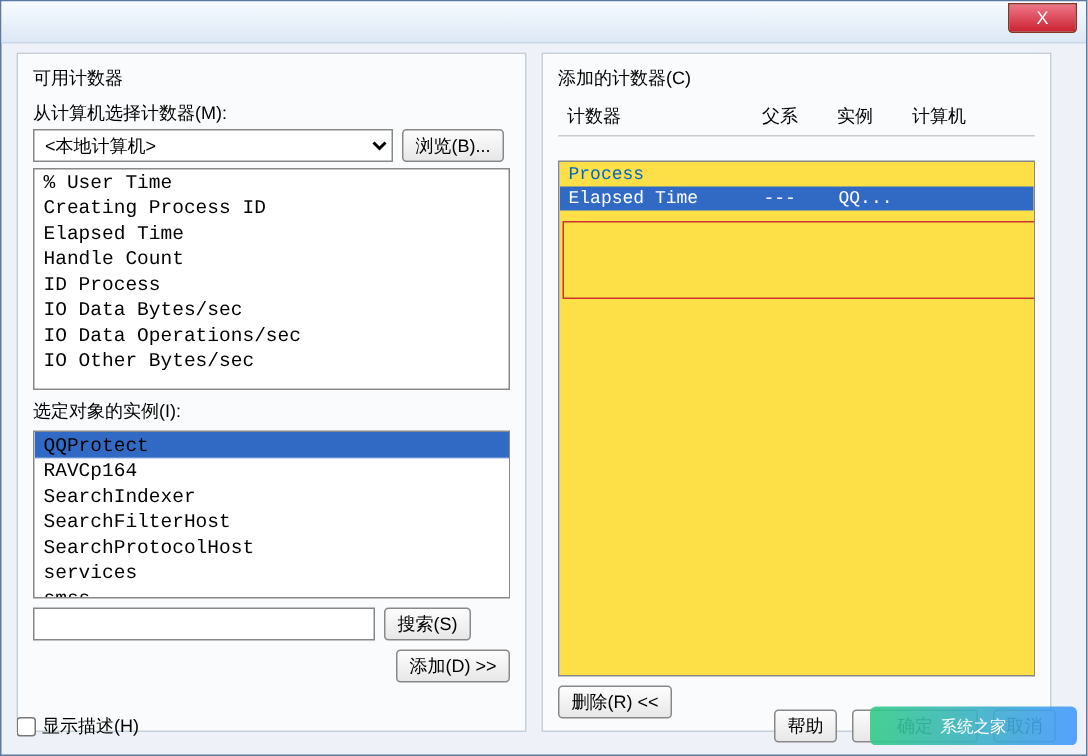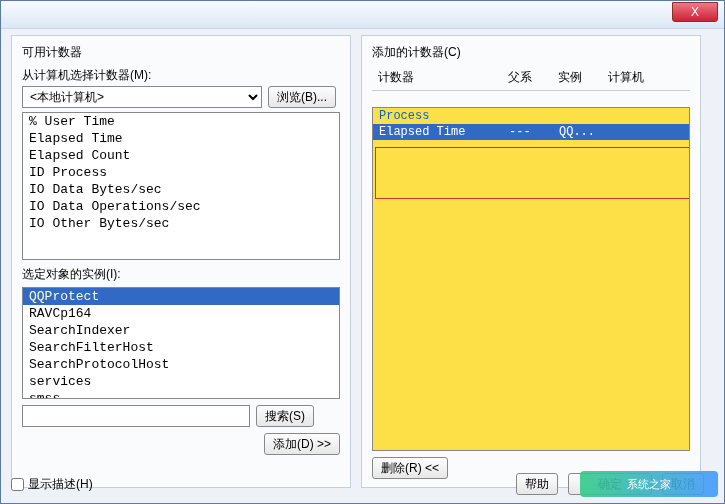--- a/index.html
+++ b/index.html
@@ -12,21 +12,21 @@
 .left { width: 340px; }
 .right { width: 340px; }
 .heading { font-size: 12px; color: #000; margin-bottom: 4px; }
 .sub { font-size: 12px; color: #000; margin-top: 6px; margin-bottom: 2px; }
 .row { display: flex; gap: 6px; align-items: center; }
 select, input[type=text] { font-size: 12px; padding: 1px 3px; border: 1px solid #888; background: #fff; height: 22px; }
 .computer-select { width: 240px; }
 button { font-size: 12px; padding: 2px 8px; border: 1px solid #888; background: linear-gradient(#fdfdfd,#e7e7e7); border-radius: 3px; height: 22px; cursor: pointer; }
 .listbox { border: 1px solid #888; background: #fff; height: 148px; overflow-y: scroll; margin-top: 4px; font-family: "Courier New", monospace; font-size: 13px; }
 .listbox .item { padding: 1px 6px; white-space: nowrap; cursor: default; }
-.listbox .item.selected { background: #316ac5; color: #fef9c3; }
+.listbox .item.selected { background: #316ac5; color: #000000; }
 .instances { height: 112px; }
 .search-input { width: 228px; }
 .right-list { border: 1px solid #888; background: #fde047; height: 344px; overflow-y: scroll; margin-top: 16px; position: relative; }
 .right-header { display: flex; border-bottom: 1px solid #ccc; font-size: 12px; padding: 4px 0; background:#fafbfc; }
 .rh-col { padding: 0 6px; }
 .rh1 { width: 130px; } .rh2 { width: 50px; } .rh3 { width: 50px; } .rh4 { width: 60px; }
 .tree { font-family: "Courier New", monospace; font-size: 12px; }
 .treeline { padding: 1px 6px; }
 .treeline.sel { background: #316ac5; color: #fff; display: flex; }
 .sc1{width:130px;} .sc2{width:50px;} .sc3{width:50px;}
@@ -53,22 +53,23 @@
       <div class="sub">从计算机选择计数器(M):</div>
       <div class="row">
         <select class="computer-select">
           <option>&lt;本地计算机&gt;</option>
         </select>
         <button>浏览(B)...</button>
       </div>
 
       <div class="listbox" id="counters">
           <div class="item">% User Time</div>
+          <div class="item">Creating Process ID</div>
           <div class="item">Elapsed Time</div>
-          <div class="item">Elapsed Count</div>
+          <div class="item">Handle Count</div>
           <div class="item">ID Process</div>
           <div class="item">IO Data Bytes/sec</div>
           <div class="item">IO Data Operations/sec</div>
           <div class="item">IO Other Bytes/sec</div>
         </div>
 
       <div class="sub">选定对象的实例(I):</div>
       <div class="listbox instances" id="instances">
           <div class="item selected">QQProtect</div>
           <div class="item">RAVCp164</div>

